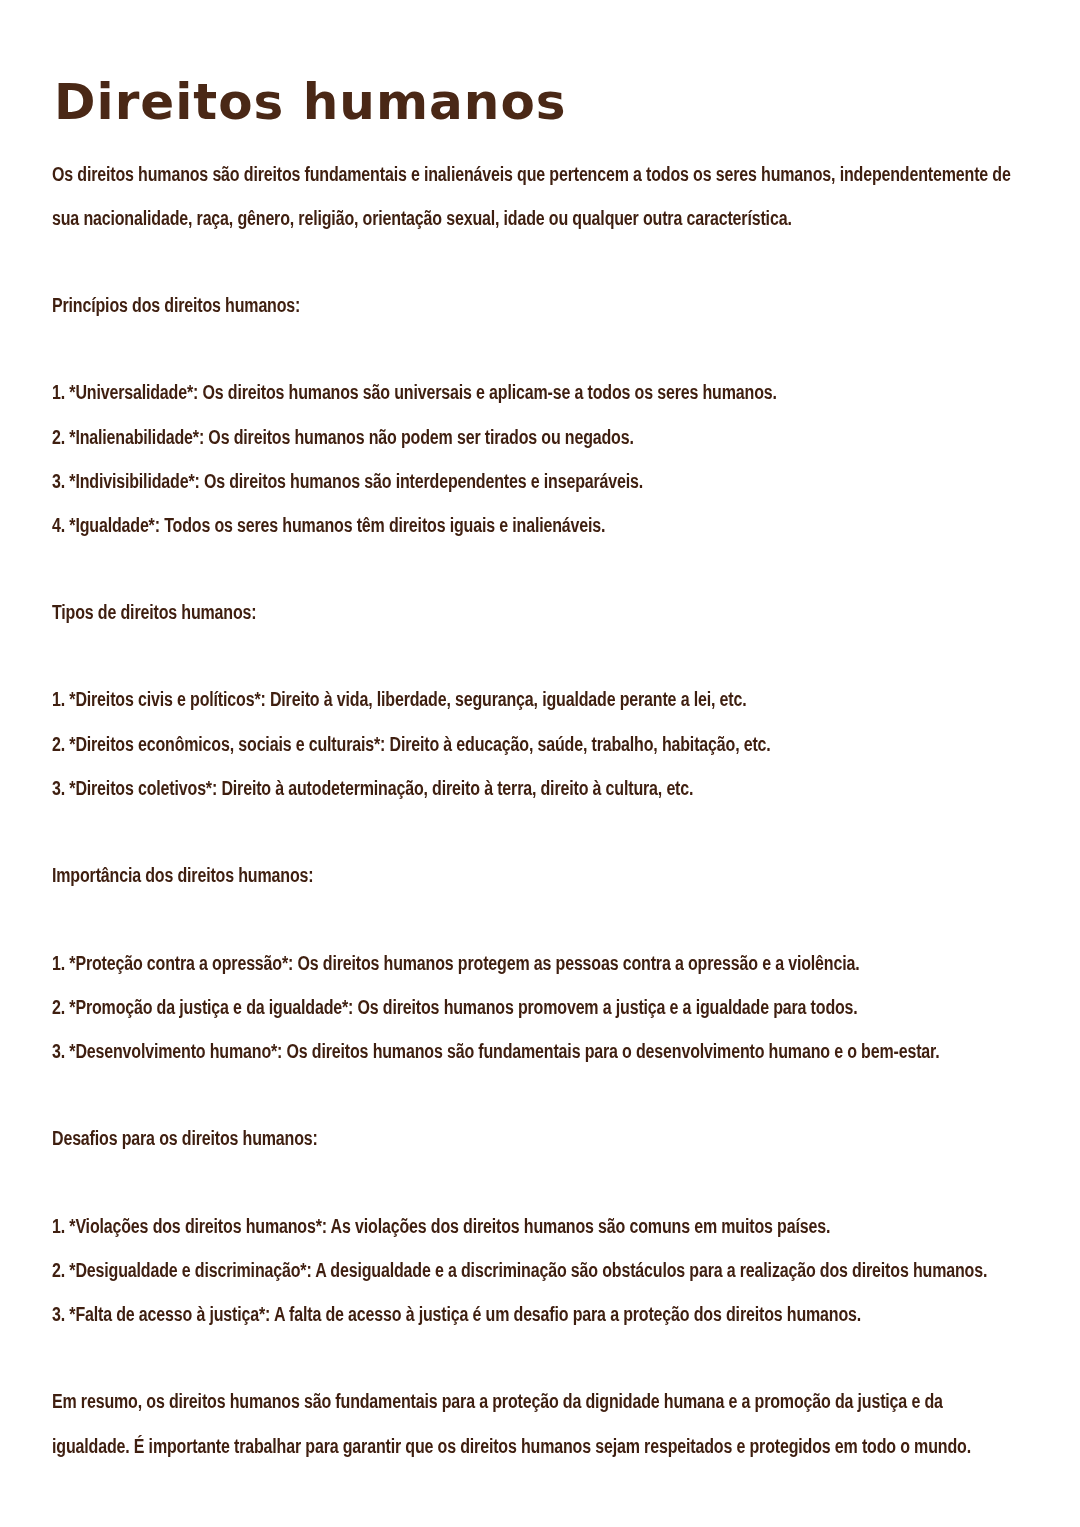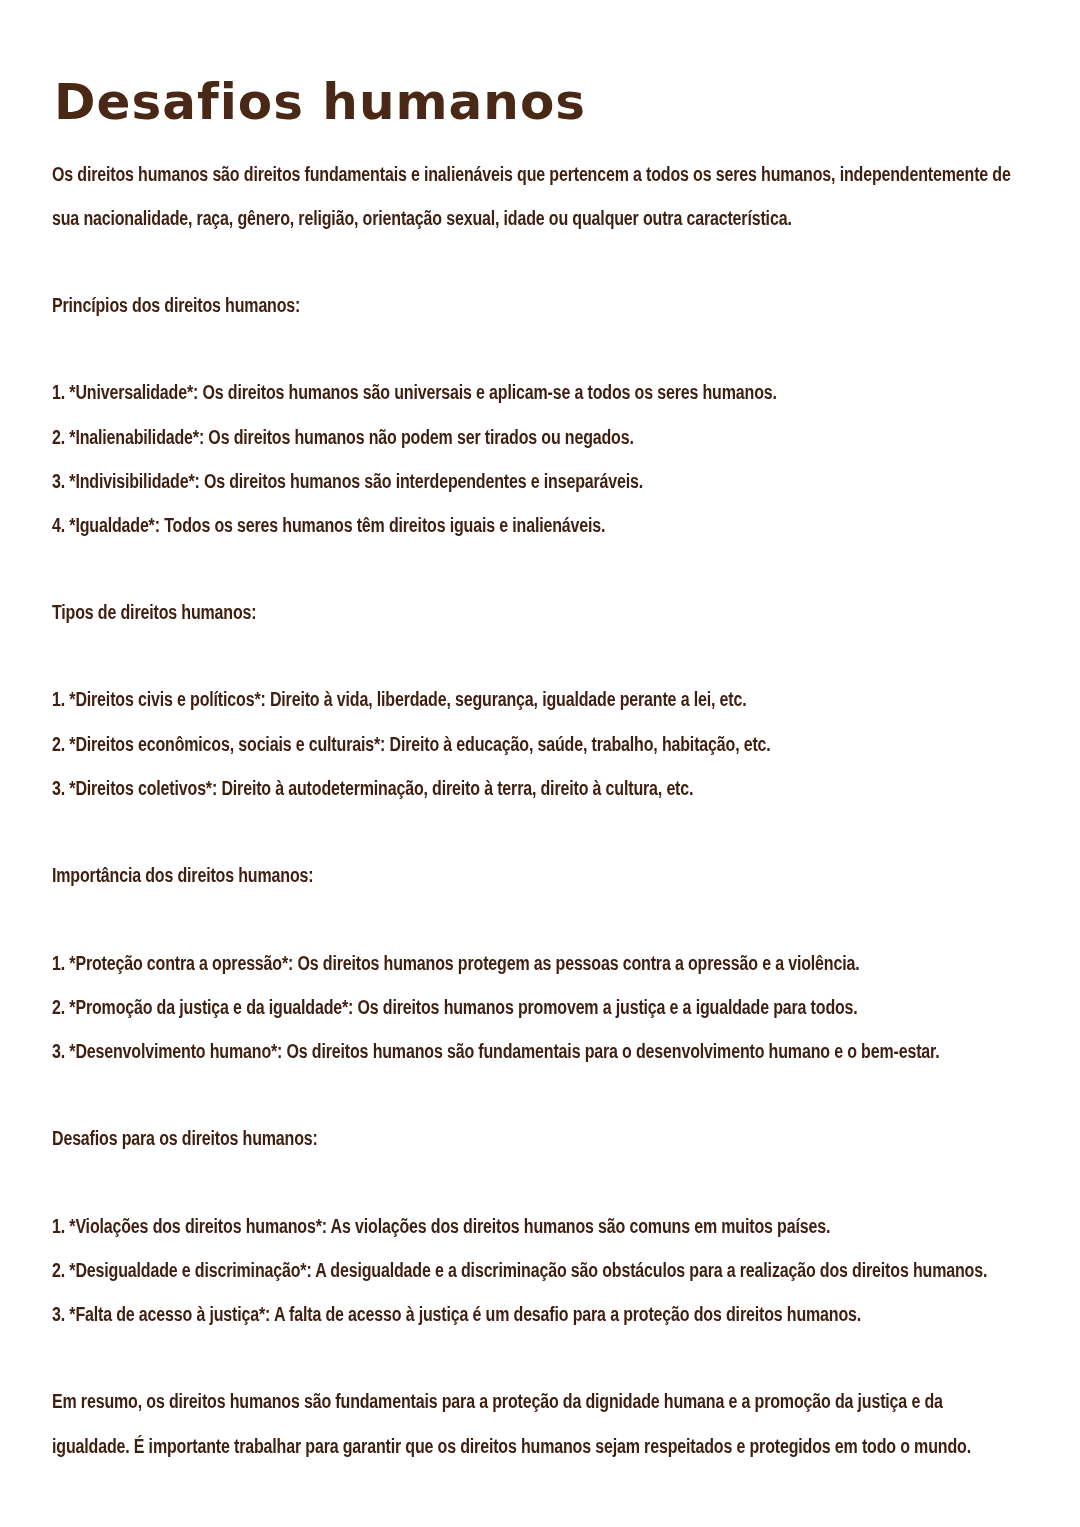--- a/index.html
+++ b/index.html
@@ -46,21 +46,21 @@
       transform-origin: 0 50%;
       transform: scaleX(0.80);
       letter-spacing: -0.2px;
     }
   </style>
 </head>
 <body>
 
 <div class="page">
 
-  <h1 class="title">Desafios humanos</h1>
+  <h1 class="title">Direitos humanos</h1>
 
   <p class="line" style="top:162px">Os direitos humanos são direitos fundamentais e inalienáveis que pertencem a todos os seres humanos, independentemente de</p>
   <p class="line" style="top:206px">sua nacionalidade, raça, gênero, religião, orientação sexual, idade ou qualquer outra característica.</p>
 
   <p class="line" style="top:293px">Princípios dos direitos humanos:</p>
   <p class="line" style="top:380px">1. *Universalidade*: Os direitos humanos são universais e aplicam-se a todos os seres humanos.</p>
   <p class="line" style="top:425px">2. *Inalienabilidade*: Os direitos humanos não podem ser tirados ou negados.</p>
   <p class="line" style="top:469px">3. *Indivisibilidade*: Os direitos humanos são interdependentes e inseparáveis.</p>
   <p class="line" style="top:513px">4. *Igualdade*: Todos os seres humanos têm direitos iguais e inalienáveis.</p>
 

